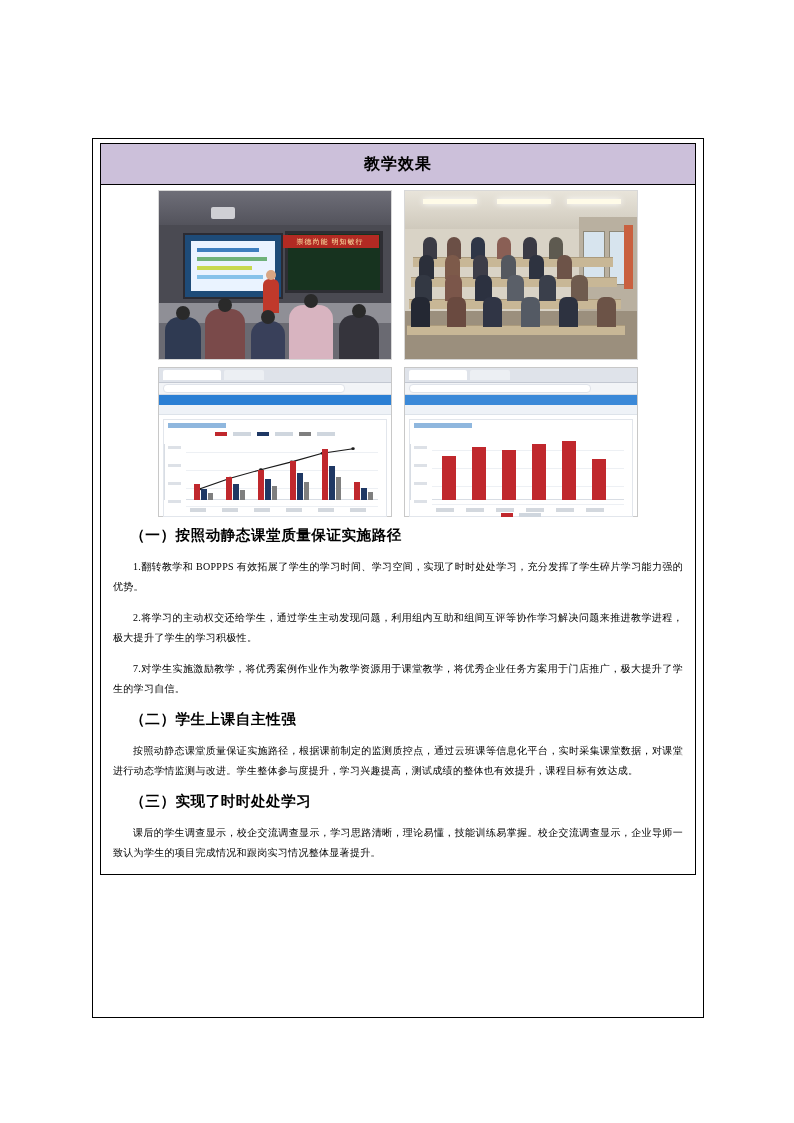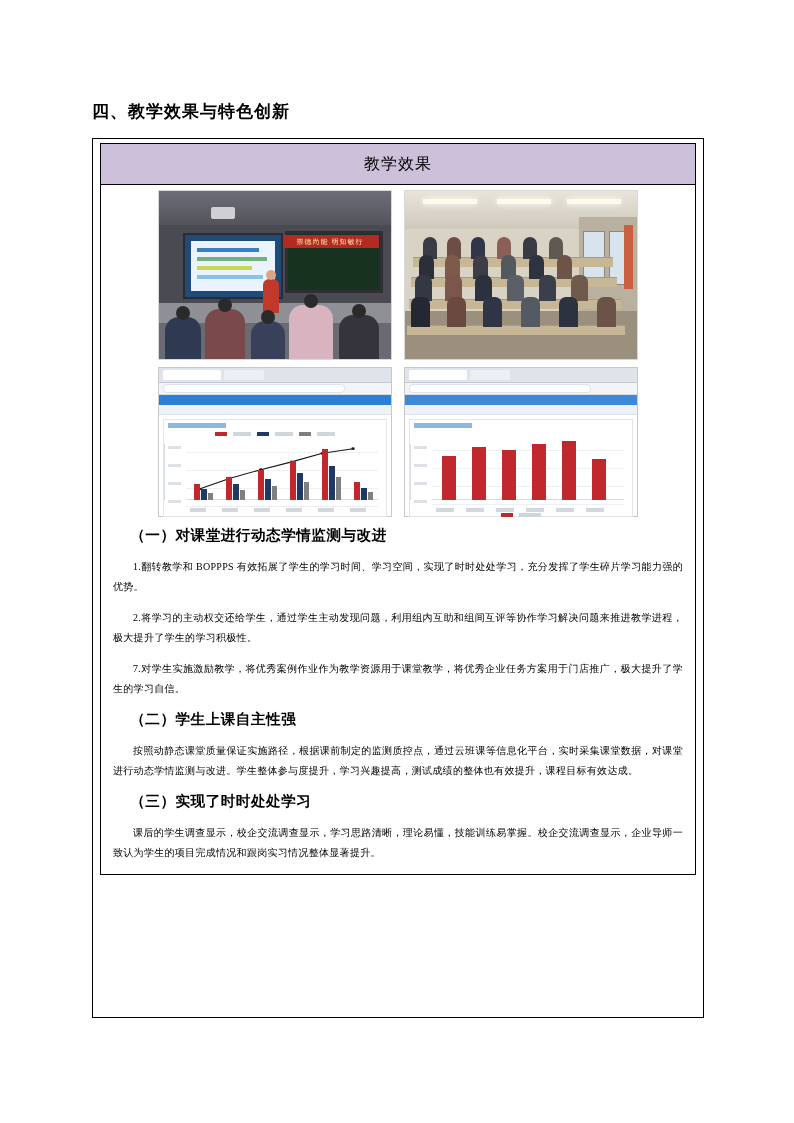--- a/index.html
+++ b/index.html
@@ -51,21 +51,21 @@
   }
   .tbl td {
     border: 1px solid #000;
     padding: 0;
     vertical-align: top;
   }
   .tbl td.title-cell {
     background: #ccc0da;
     text-align: center;
     font-size: 16px;
-    font-weight: normal;
+    font-weight: bold;
     height: 40px;
     vertical-align: middle;
     letter-spacing: 1px;
   }
   .content-cell {
     padding: 10px 14px 16px 14px;
   }
   .img-grid {
     width: 480px;
     margin: 5px auto 8px auto;
@@ -251,21 +251,20 @@
     text-align: center;
     font-size: 13px;
     font-family: "Liberation Serif", serif;
   }
 </style>
 </head>
 <body>
 
 <div class="page">
 
-  <div class="heading">四、教学效果与特色创新</div>
 
   <div class="doc-frame"></div>
 
   <div class="table-wrap">
     <table class="tbl">
       <tbody>
           <tr>
         <td class="title-cell">教学效果</td>
       </tr>
       <tr>
@@ -463,21 +462,21 @@
                   <div class="legend" style="top:auto;bottom:-1px">
                     <i style="background:#c0282d"></i>
                         <span style="width:22px"></span>
                   </div>
                 </div>
               </div>
             </div>
           </div>
 
           <div>
-            <div class="sub">（一）对课堂进行动态学情监测与改进</div>
+            <div class="sub">（一）按照动静态课堂质量保证实施路径</div>
             <p class="para">1.翻转教学和 BOPPPS 有效拓展了学生的学习时间、学习空间，实现了时时处处学习，充分发挥了学生碎片学习能力强的优势。</p>
             <p class="para">2.将学习的主动权交还给学生，通过学生主动发现问题，利用组内互助和组间互评等协作学习解决问题来推进教学进程，极大提升了学生的学习积极性。</p>
             <p class="para">7.对学生实施激励教学，将优秀案例作业作为教学资源用于课堂教学，将优秀企业任务方案用于门店推广，极大提升了学生的学习自信。</p>
           </div>
 
           <div>
             <div class="sub">（二）学生上课自主性强</div>
             <p class="para">按照动静态课堂质量保证实施路径，根据课前制定的监测质控点，通过云班课等信息化平台，实时采集课堂数据，对课堂进行动态学情监测与改进。学生整体参与度提升，学习兴趣提高，测试成绩的整体也有效提升，课程目标有效达成。</p>
           </div>
 

